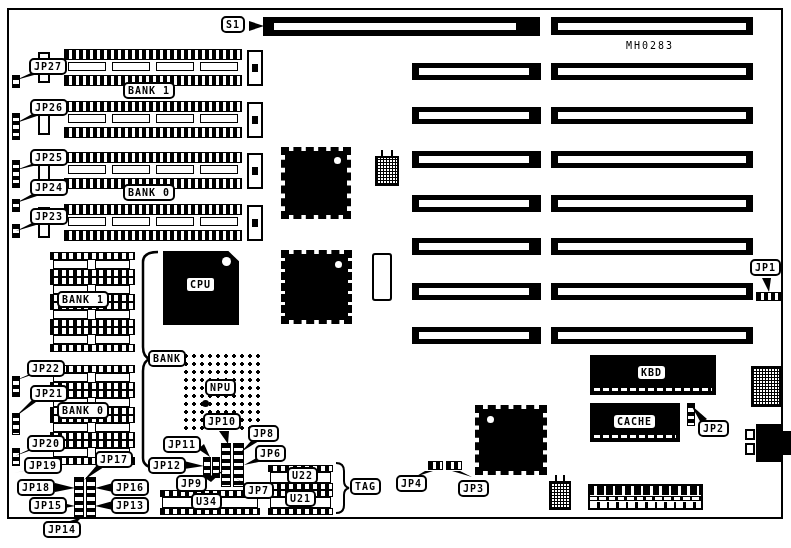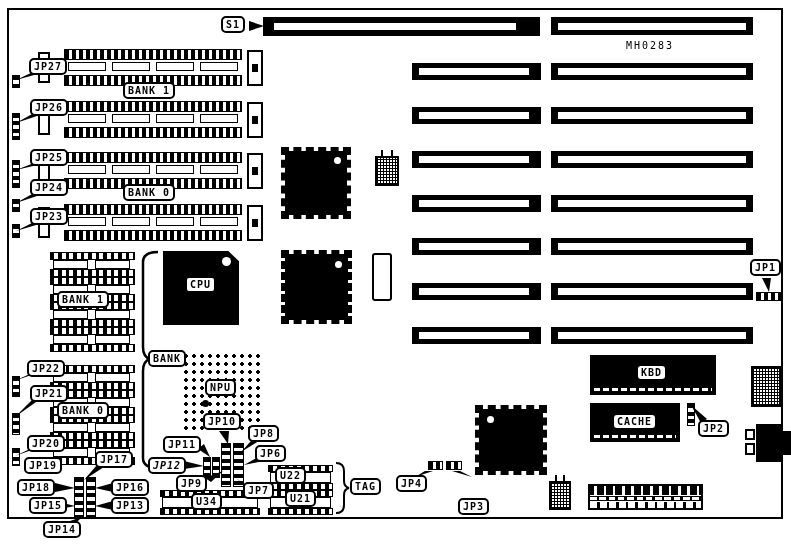--- a/index.html
+++ b/index.html
@@ -354,27 +354,27 @@
   <div class="lbl" style="left:24px;top:457px;">JP19</div>
   <div class="lbl" style="left:95px;top:451px;">JP17</div>
   <div class="lbl" style="left:17px;top:479px;">JP18</div>
   <div class="lbl" style="left:29px;top:497px;">JP15</div>
   <div class="lbl" style="left:111px;top:479px;">JP16</div>
   <div class="lbl" style="left:111px;top:497px;">JP13</div>
   <div class="lbl" style="left:43px;top:521px;">JP14</div>
   <div class="lbl" style="left:203px;top:413px;">JP10</div>
   <div class="lbl" style="left:163px;top:436px;">JP11</div>
   <div class="lbl" style="left:248px;top:425px;">JP8</div>
-  <div class="lbl" style="left:148px;top:457px;font-style:italic;">JP12</div>
+  <div class="lbl" style="left:148px;top:457px;">JP12</div>
   <div class="lbl" style="left:255px;top:445px;">JP6</div>
   <div class="lbl" style="left:176px;top:475px;">JP9</div>
   <div class="lbl" style="left:243px;top:482px;">JP7</div>
   <div class="lbl" style="left:191px;top:493px;">U34</div>
-  <div class="lbl" style="left:275px;top:467px;">U22</div>
+  <div class="lbl" style="left:287px;top:467px;">U22</div>
   <div class="lbl" style="left:285px;top:490px;">U21</div>
   <div class="lbl" style="left:350px;top:478px;">TAG</div>
   <div class="lbl" style="left:396px;top:475px;">JP4</div>
-  <div class="lbl" style="left:458px;top:498px;">JP3</div>
+  <div class="lbl" style="left:458px;top:480px;">JP3</div>
   <div class="lbl" style="left:698px;top:420px;">JP2</div>
   <div class="lbl" style="left:636px;top:364px;">KBD</div>
   <div class="lbl" style="left:612px;top:413px;">CACHE</div>
 
 </div>
 
 </body></html>

